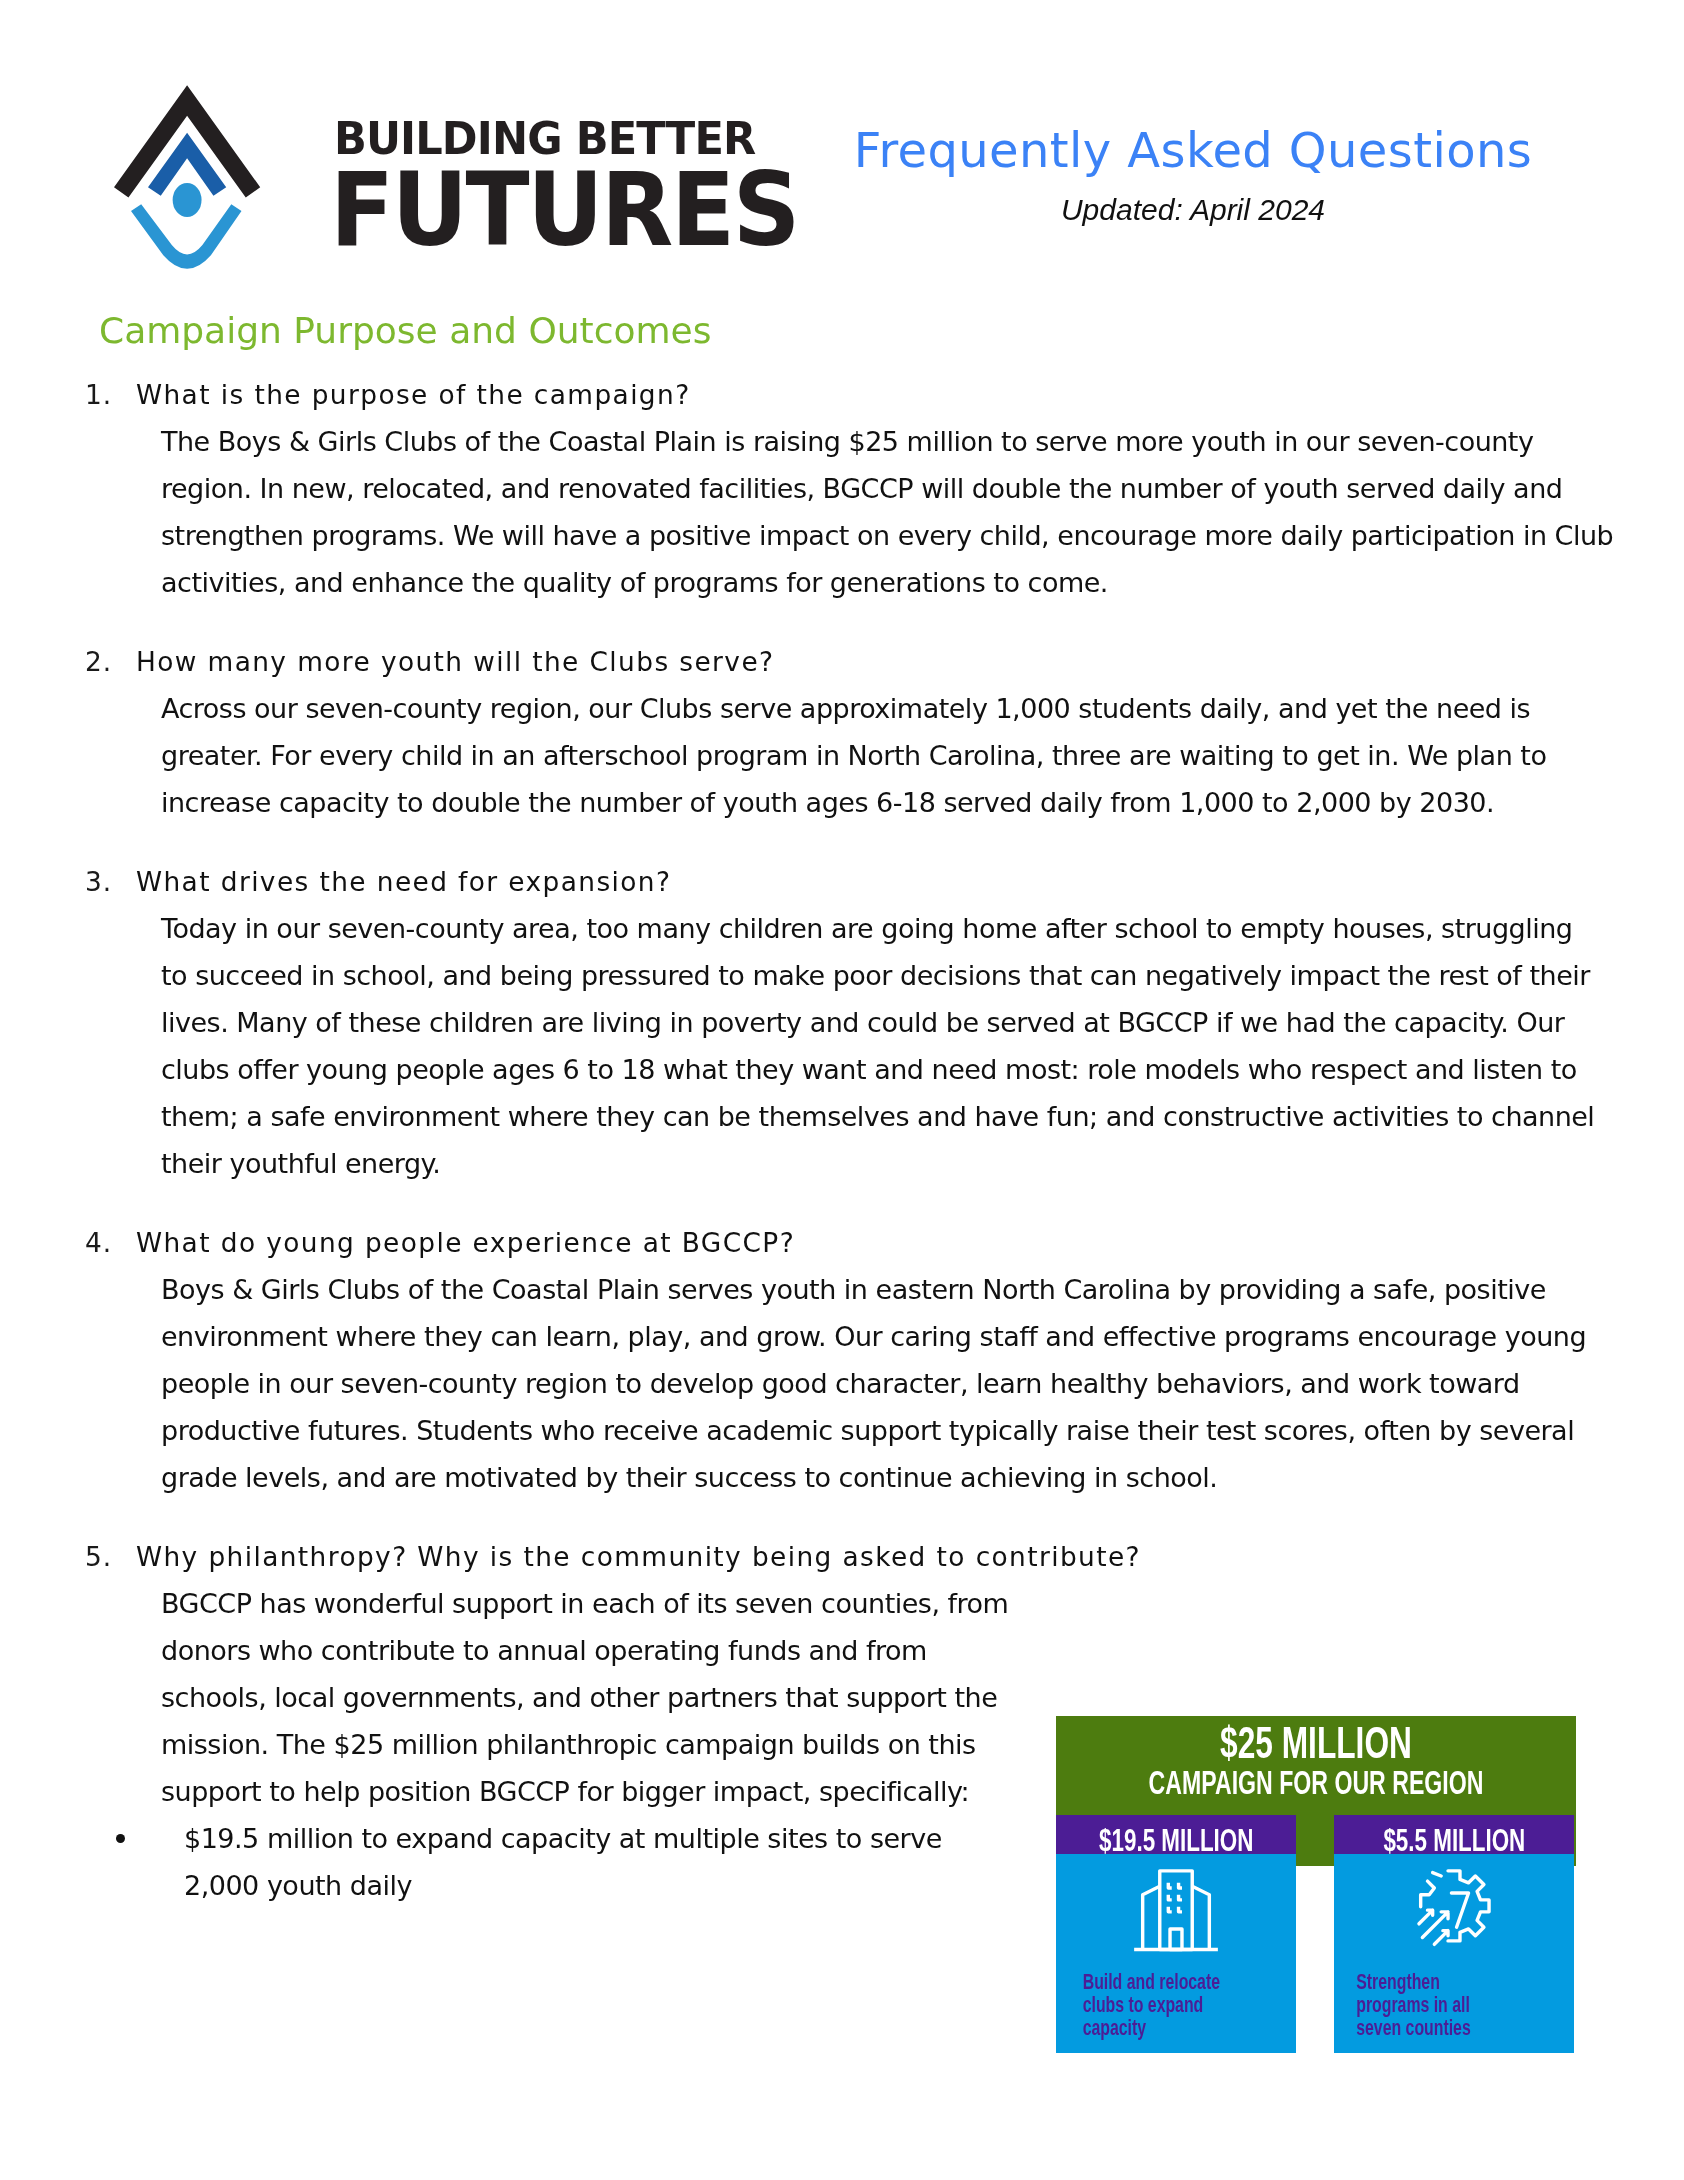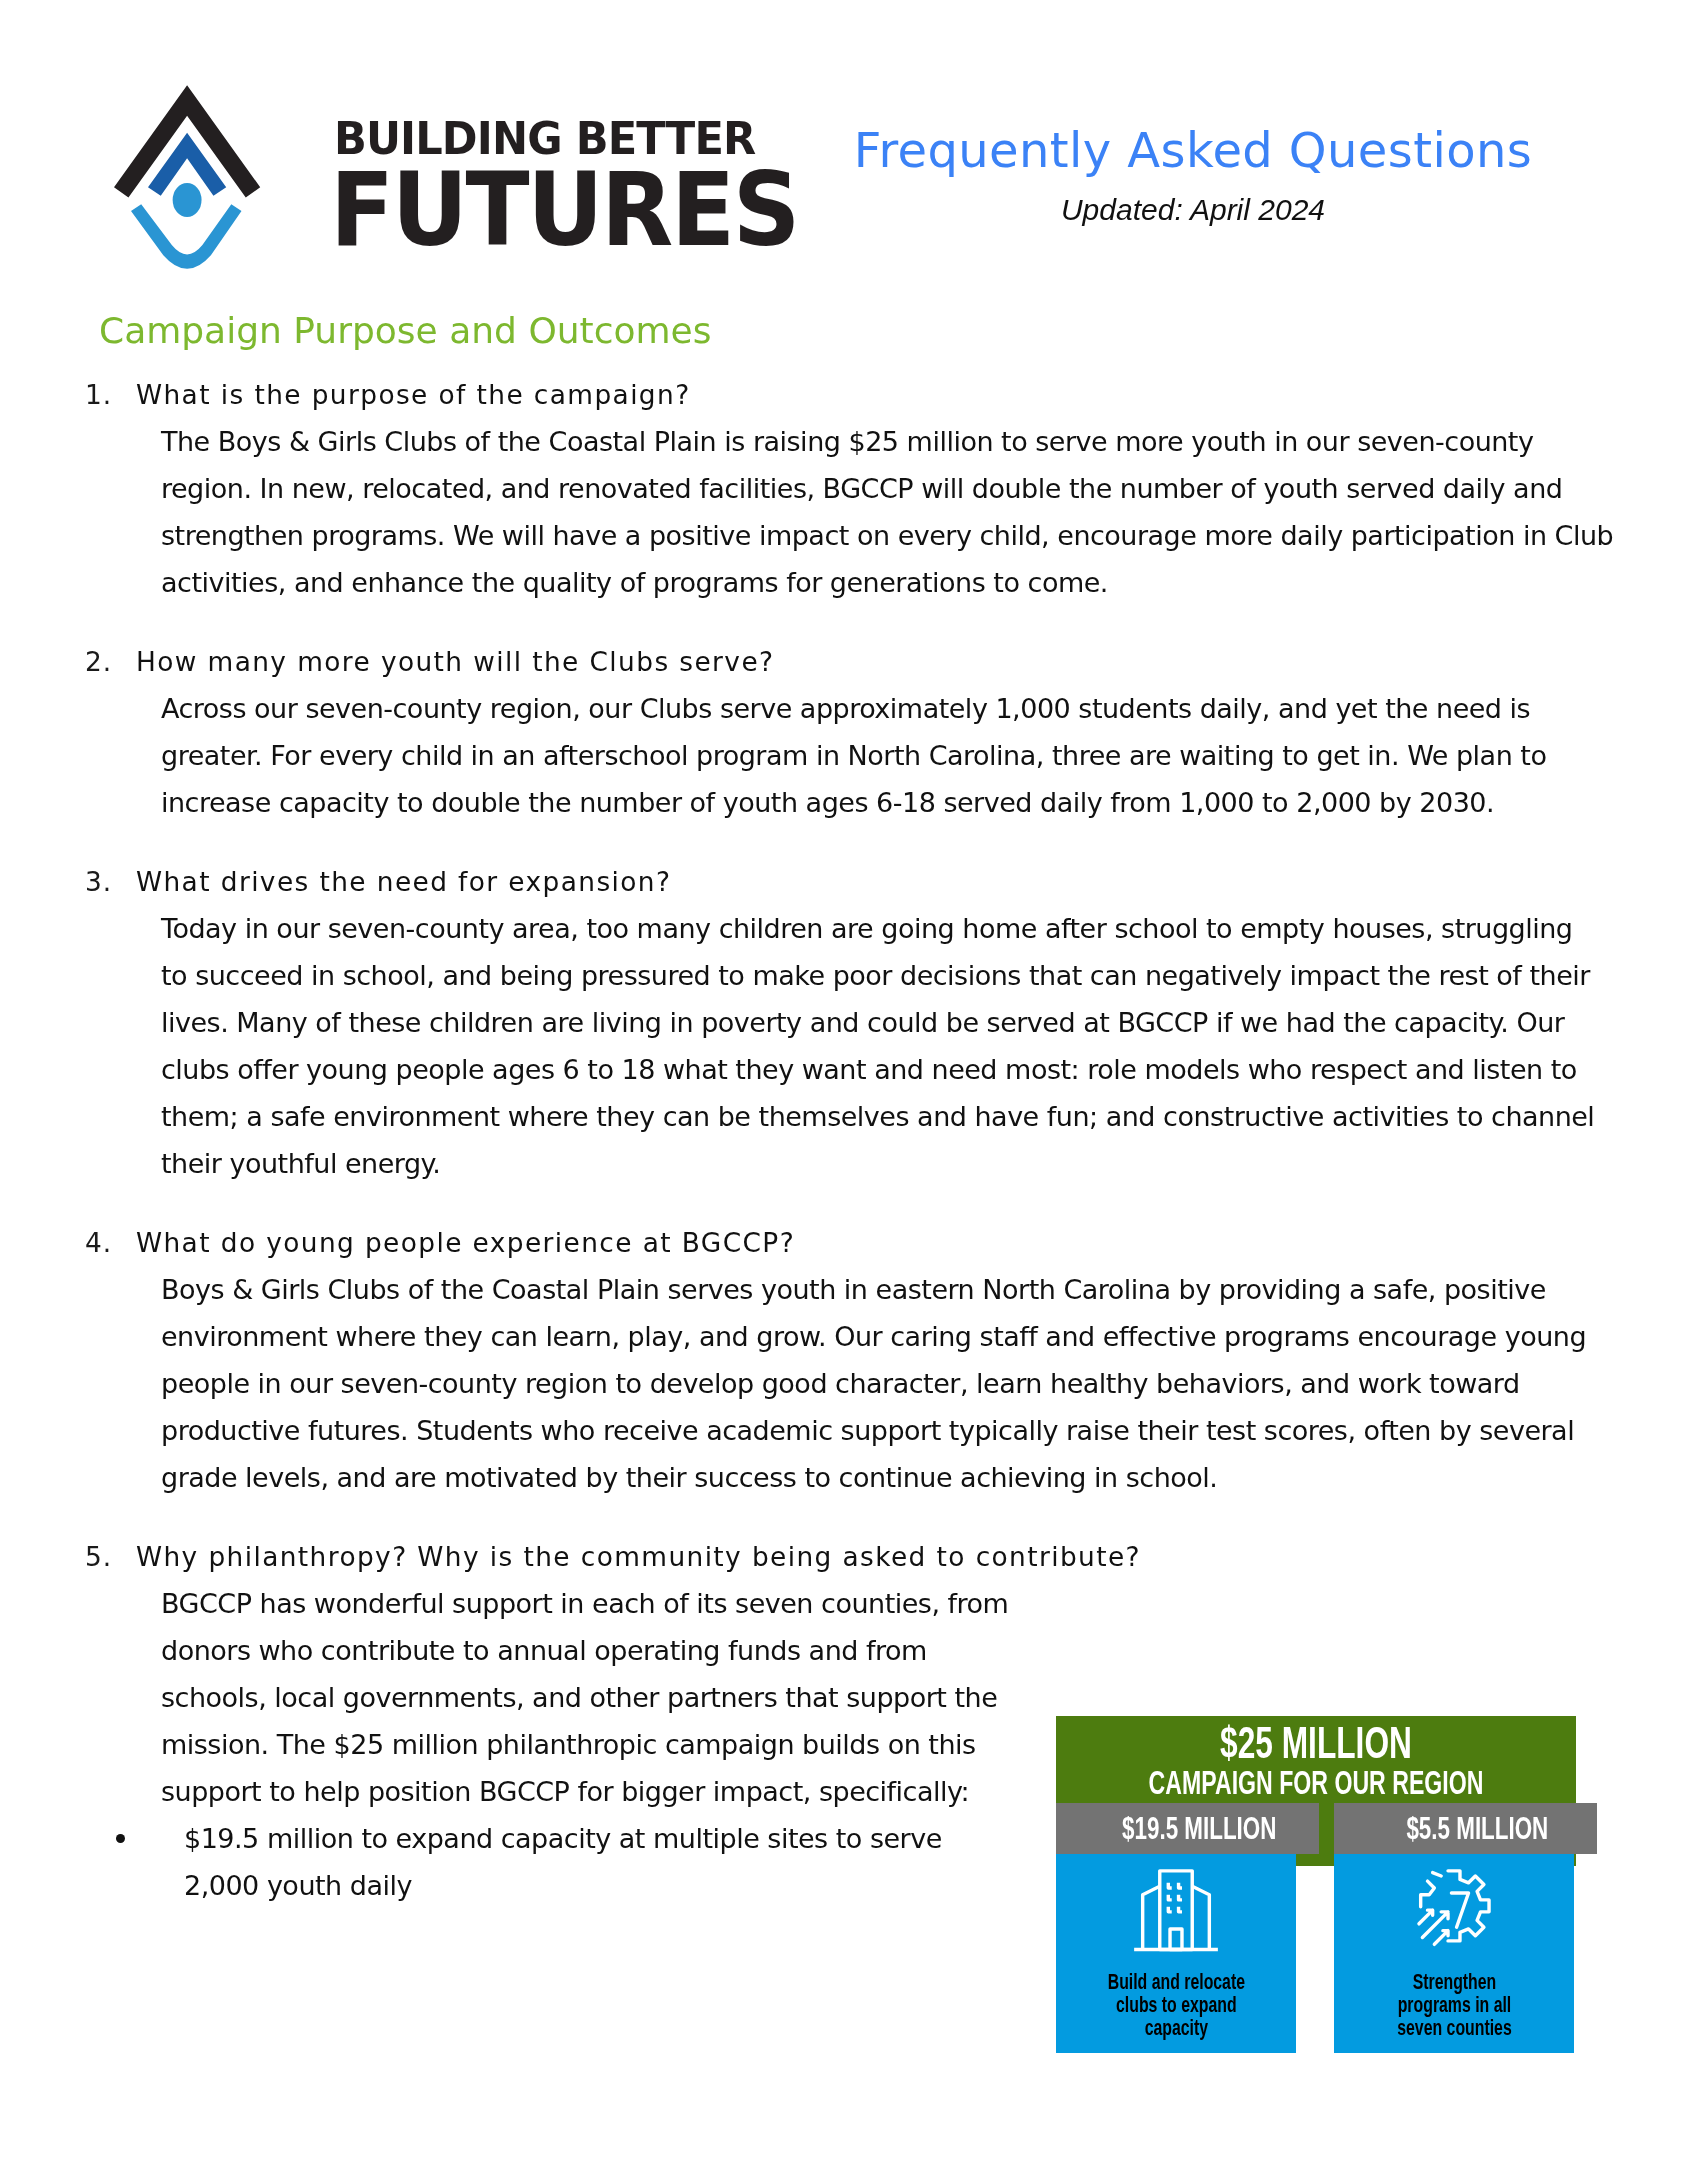--- a/index.html
+++ b/index.html
@@ -47,27 +47,27 @@
   .info .top { position: absolute; left: 0; top: 0; width: 520px; height: 150px; background: #4d7c0f; }
   .info .top .t1 { position: absolute; left: 0; top: 5.1px; width: 520px; text-align: center; color: #fff;
                    font-family: "Liberation Sans", sans-serif; font-weight: bold; font-size: 44px;
                    transform: scaleX(0.72); line-height: 1; }
   .info .top .t2 { position: absolute; left: 0; top: 49px; width: 520px; text-align: center; color: #fff;
                    font-family: "Liberation Sans", sans-serif; font-weight: bold; font-size: 34px;
                    transform: scaleX(0.68); line-height: 1; }
   .panel { position: absolute; top: 87px; width: 240px; height: 250px; }
   .panel.left { left: 0; }
   .panel.right { left: 278px; }
-  .panel .band { position: absolute; left: 0; top: 0; width: 100%; height: 51px; background: #737373;
+  .panel .band { position: absolute; left: 0; top: 12px; width: 100%; height: 51px; background: #4c1d95;
                  color: #fff; text-align: center; font-family: "Liberation Sans", sans-serif; font-weight: bold;
-                 font-size: 32px; line-height: 51px; padding-left: 23px; }
+                 font-size: 32px; line-height: 51px; }
   .panel .band span { display: inline-block; transform: scaleX(0.7); }
   .panel .body { position: absolute; left: 0; top: 51px; width: 100%; height: 199px; background: #039be0; }
   .panel .icon { position: absolute; left: 73px; top: 10.2px; width: 94px; height: 94px; }
-  .panel .cap { position: absolute; left: 0; top: 116px; width: 100%; text-align: center; color: #000000;
+  .panel .cap { position: absolute; left: 0; top: 116px; width: 100%; color: #4c1d95;
                 font-family: "Liberation Sans", sans-serif; font-weight: bold; font-size: 22px; line-height: 23px; }
   .panel .cap span { display: inline-block; transform: scaleX(0.72); white-space: pre-line; }
 </style>
 </head>
 <body>
 
 <div class="logo">
   <svg class="mark" viewBox="0 0 260 230">
     <polygon points="0,120 86,0 172,120 155,132 86,36 17,132" fill="#231f20"></polygon>
     <polygon points="40,120 86,56 132,120 117,130 86,86 55,130" fill="#1a5ea8"></polygon>

